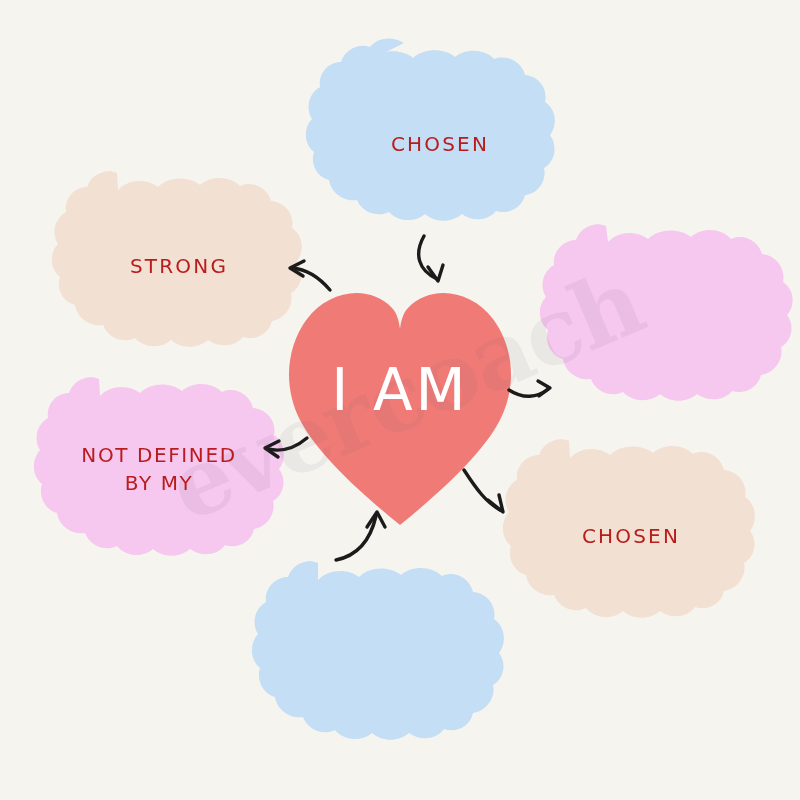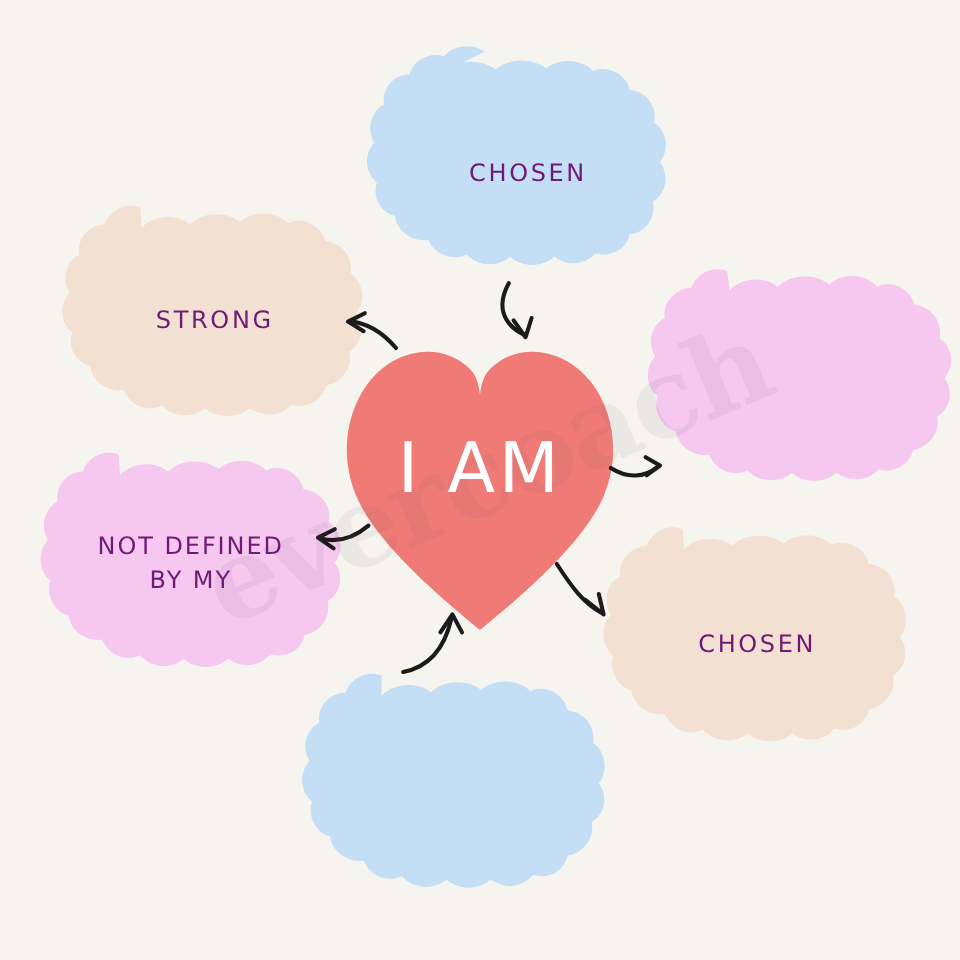--- a/index.html
+++ b/index.html
@@ -9,21 +9,21 @@
     font-family:"DejaVu Sans", sans-serif;
     overflow:hidden;
   }
   #stage{position:relative;width:800px;height:800px;}
   #art{position:absolute;inset:0;}
   .node-label{
     position:absolute;
     display:flex;align-items:center;justify-content:center;
     flex-direction:column;
     text-align:center;
-    color:#701a75;
+    color:#b91c1c;
     font-family:"DejaVu Sans", sans-serif;
     letter-spacing:2.2px;
     pointer-events:none;
     line-height:1.38;
   }
   .node-label span{display:block;white-space:nowrap;}
   .lbl-chosen{left:330px;top:115px;width:220px;height:60px;font-size:20px;}
   .lbl-worthy{left:58px;top:238px;width:242px;height:58px;font-size:20px;}
   .lbl-notdef{left:40px;top:415px;width:238px;height:110px;font-size:20px;letter-spacing:1.6px;}
   .lbl-loved{left:545px;top:292px;width:240px;height:58px;font-size:20px;}

